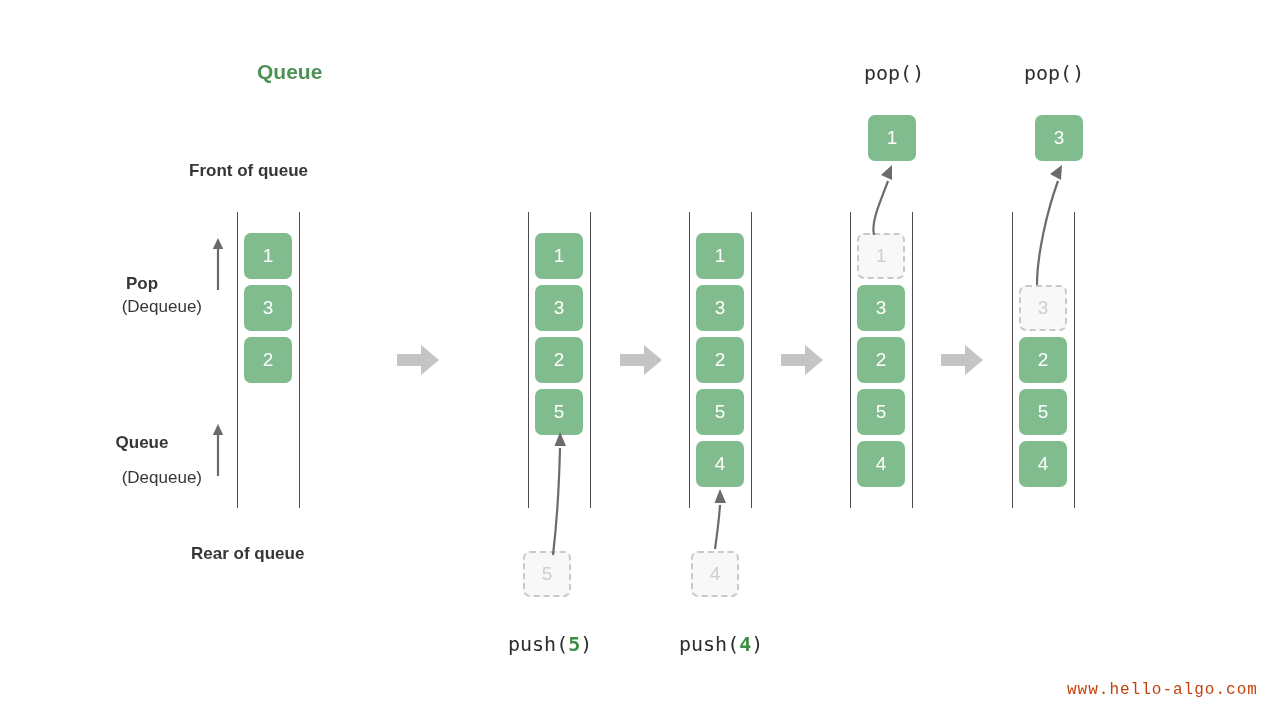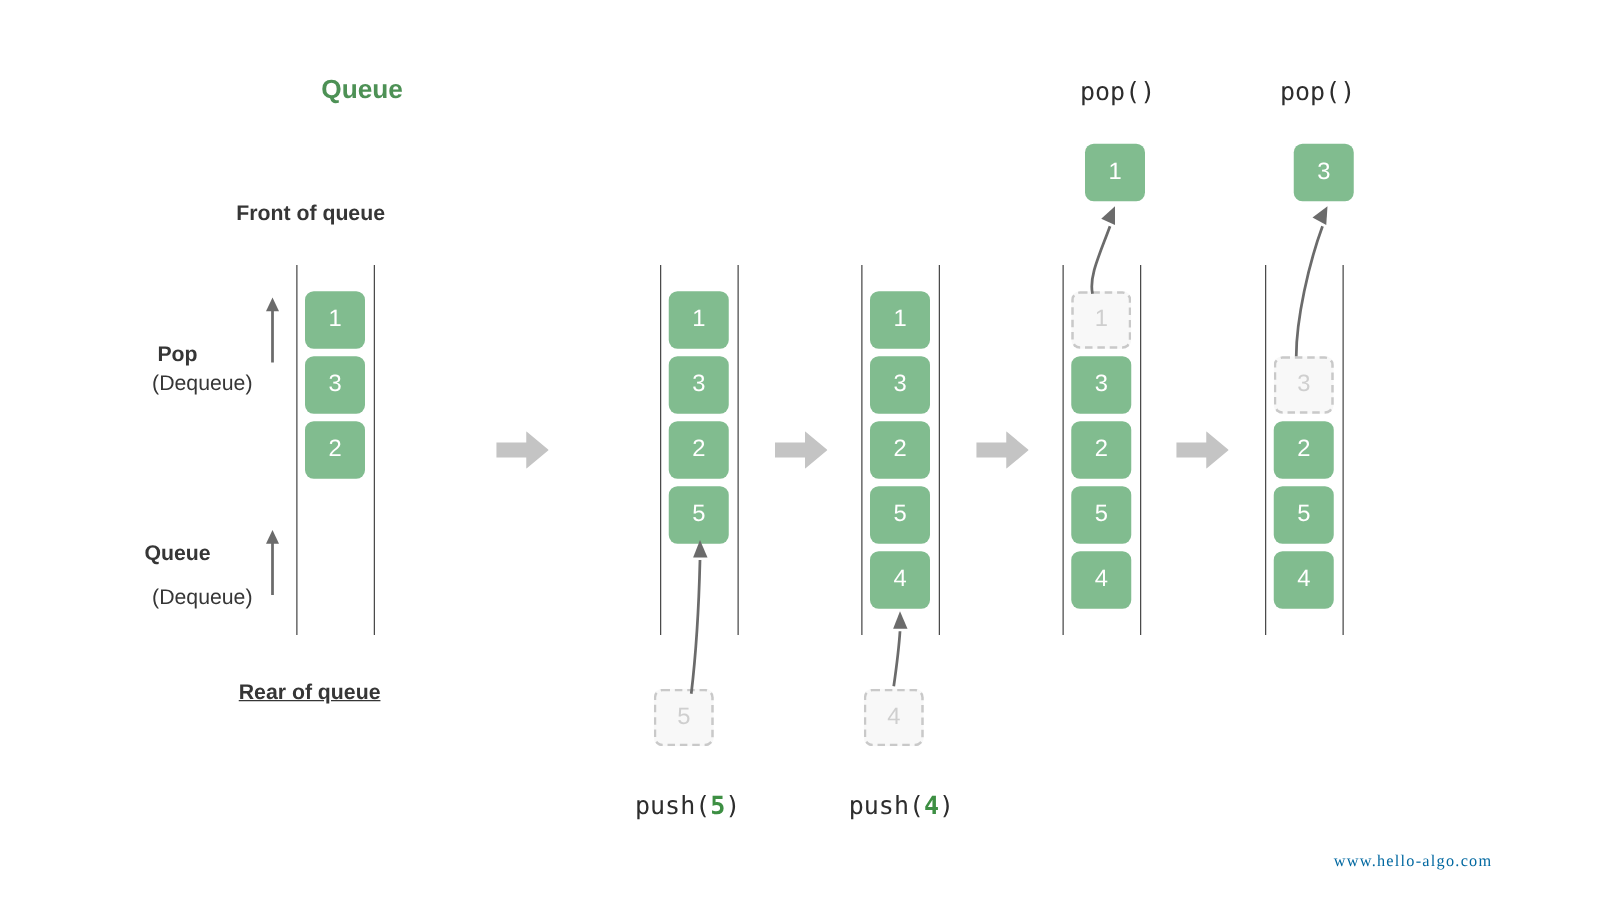--- a/index.html
+++ b/index.html
@@ -28,22 +28,22 @@
   .side-sub{
     position:absolute;font-weight:normal;font-size:17px;color:#363636;
     white-space:nowrap;text-align:right;
   }
   .op-label{
     position:absolute;font-family:"DejaVu Sans Mono","Liberation Mono",monospace;
     font-size:20px;color:#2d2d2d;white-space:nowrap;letter-spacing:0px;
   }
   .op-label .num{color:#3d8f43;font-weight:bold;}
   .watermark{
-    position:absolute;font-family:Liberation Serif, serif;
-    font-size:13px;color:#0369a1;white-space:nowrap;letter-spacing:1px;
+    position:absolute;font-family:Liberation Mono, monospace;
+    font-size:16px;color:#c2410c;white-space:nowrap;letter-spacing:1px;
   }
 
   
   .rail{
     position:absolute;width:1px;background:#4a4a4a;
   }
 
   
   .cell{
     position:absolute;width:48px;height:46px;border-radius:7px;
@@ -78,21 +78,21 @@
   <div class="title" style="left:229px;top:60px;">Queue</div>
 
   <div class="hdr" style="left:189px;top:161px;">Front of queue</div>
 
   <div class="side-main" style="left:112px;top:262px;width:60px;margin-top:12px;">Pop</div>
   <div class="side-sub" style="left:82px;top:297px;width:120px;">(Dequeue)</div>
 
   <div class="side-main" style="left:112px;top:433px;width:60px;">Queue</div>
   <div class="side-sub" style="left:82px;top:468px;width:120px;">(Dequeue)</div>
 
-  <div class="hdr" style="left:191px;top:544px;text-decoration:underline;">Rear of queue</div>
+  <div class="hdr" style="left:191px;top:544px;">Rear of queue</div>
 
   <div class="thin-arrow" style="left:210px;top:238px;">
     <svg width="16" height="52" viewBox="0 0 16 52">
       <line x1="8" y1="52" x2="8" y2="8" stroke="#6b6b6b" stroke-width="2.2"></line>
       <polygon points="8,0 13.2,11 2.8,11" fill="#6b6b6b"></polygon>
     </svg>
   </div>
 
   <div class="thin-arrow" style="left:210px;top:424px;">
     <svg width="16" height="52" viewBox="0 0 16 52">

